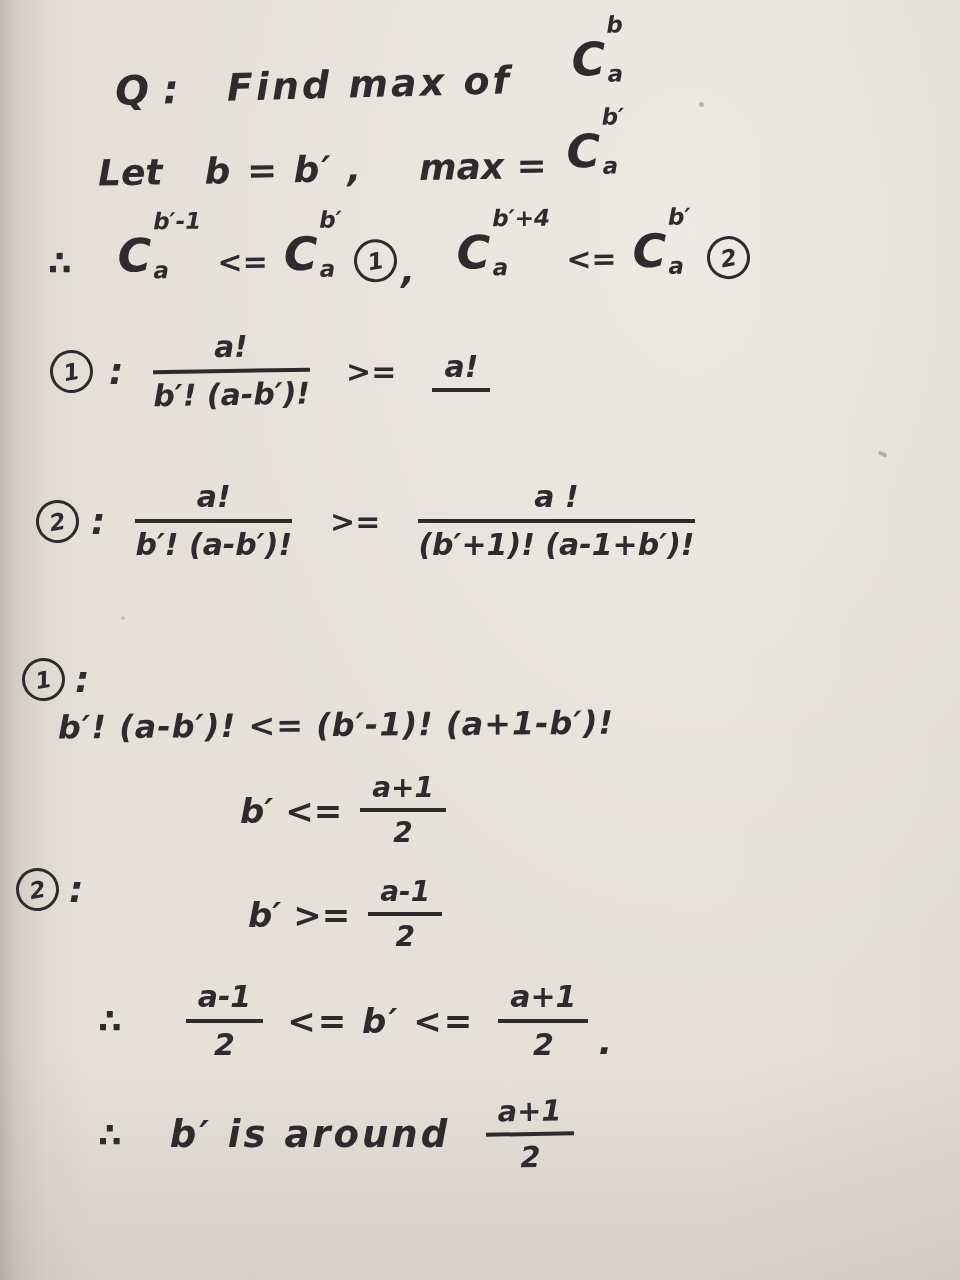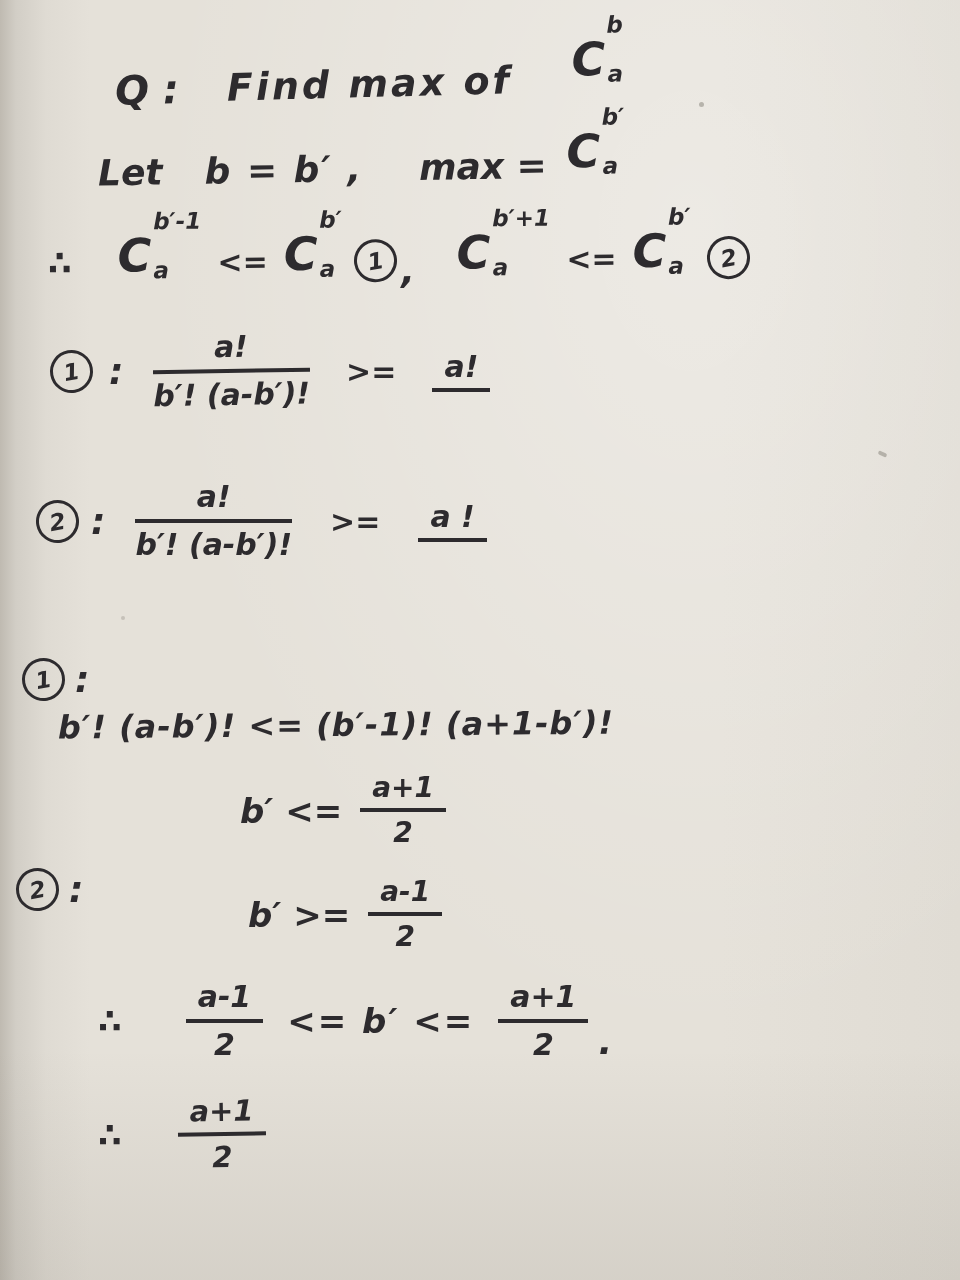--- a/index.html
+++ b/index.html
@@ -88,21 +88,21 @@
       <span class="comb-scripts">
         <span class="comb-sup">b′</span>
         <span class="comb-sub">a</span>
       </span>
     </span>
     <span class="circ" style="margin-left:-4px;">1</span>
     <span class="t" style="margin-left:-12px; transform:translateY(10px);">,</span>
     <span class="comb" style="margin-left:26px;">
       <span class="comb-base">C</span>
       <span class="comb-scripts">
-        <span class="comb-sup">b′+1</span>
+        <span class="comb-sup">b′+4</span>
         <span class="comb-sub">a</span>
       </span>
     </span>
     <span class="t" style="font-size:30px;">&lt;=</span>
     <span class="comb">
       <span class="comb-base">C</span>
       <span class="comb-scripts">
         <span class="comb-sup">b′</span>
         <span class="comb-sub">a</span>
       </span>
@@ -126,20 +126,21 @@
   <div class="line" style="left:36px; top:480px; gap:30px;">
     <span class="circ">2</span>
     <span class="t colon" style="margin-left:-18px;">:</span>
     <span class="frac">
       <span class="frac-num">a!</span>
       <span class="frac-den">b′! (a-b′)!</span>
     </span>
     <span class="t" style="font-size:30px; margin:0 8px;">&gt;=</span>
     <span class="frac">
       <span class="frac-num">a !</span>
+      <span class="frac-den">(b′+1)! (a-1+b′)!</span>
     </span>
   </div>
 
   <div class="line" style="left:22px; top:658px;">
     <span class="circ">1</span>
     <span class="t colon">:</span>
   </div>
   <div class="line r-05" style="left:58px; top:706px; font-size:32px; letter-spacing:1px;">
     <span class="t">b′! (a-b′)! &lt;= (b′-1)! (a+1-b′)!</span>
   </div>
@@ -172,20 +173,21 @@
     <span class="t" style="font-size:34px; letter-spacing:2px;">&lt;= b′ &lt;=</span>
     <span class="frac">
       <span class="frac-num">a+1</span>
       <span class="frac-den">2</span>
     </span>
     <span class="t" style="align-self:flex-end; margin-left:-14px;">.</span>
   </div>
 
   <div class="line" style="left:98px; top:1095px; gap:28px;">
     <span class="t" style="font-size:34px; margin-right:20px;">∴</span>
+    <span class="t" style="font-size:37px; letter-spacing:3px;">b′ is around</span>
     <span class="frac r-1" style="font-size:29px; margin-left:8px;">
       <span class="frac-num">a+1</span>
       <span class="frac-den">2</span>
     </span>
   </div>
 
   <div class="speck" style="left:699px; top:102px; width:5px; height:5px;"></div>
   <div class="speck" style="left:878px; top:452px; width:9px; height:4px; border-radius:2px; transform:rotate(25deg);"></div>
   <div class="speck" style="left:121px; top:616px; width:4px; height:4px; opacity:.35;"></div>
 

